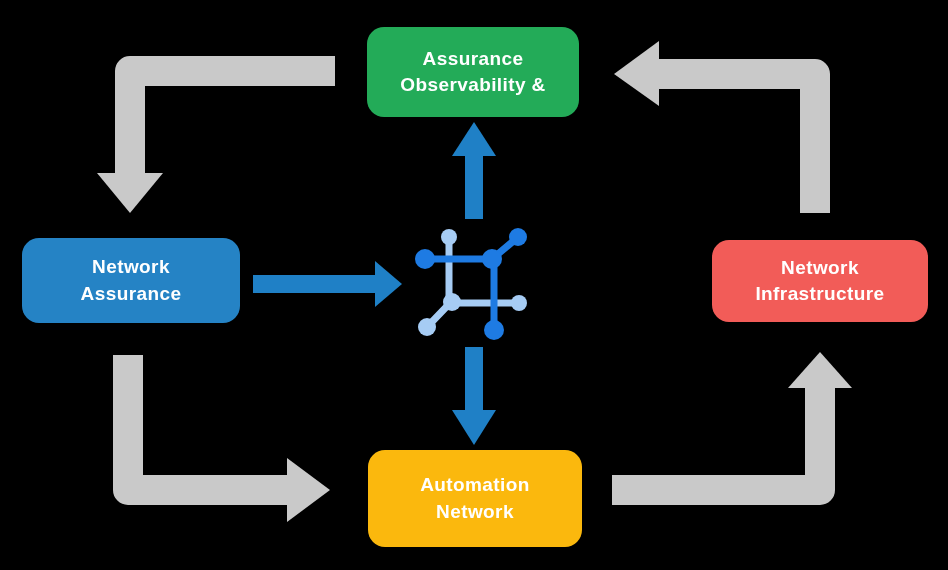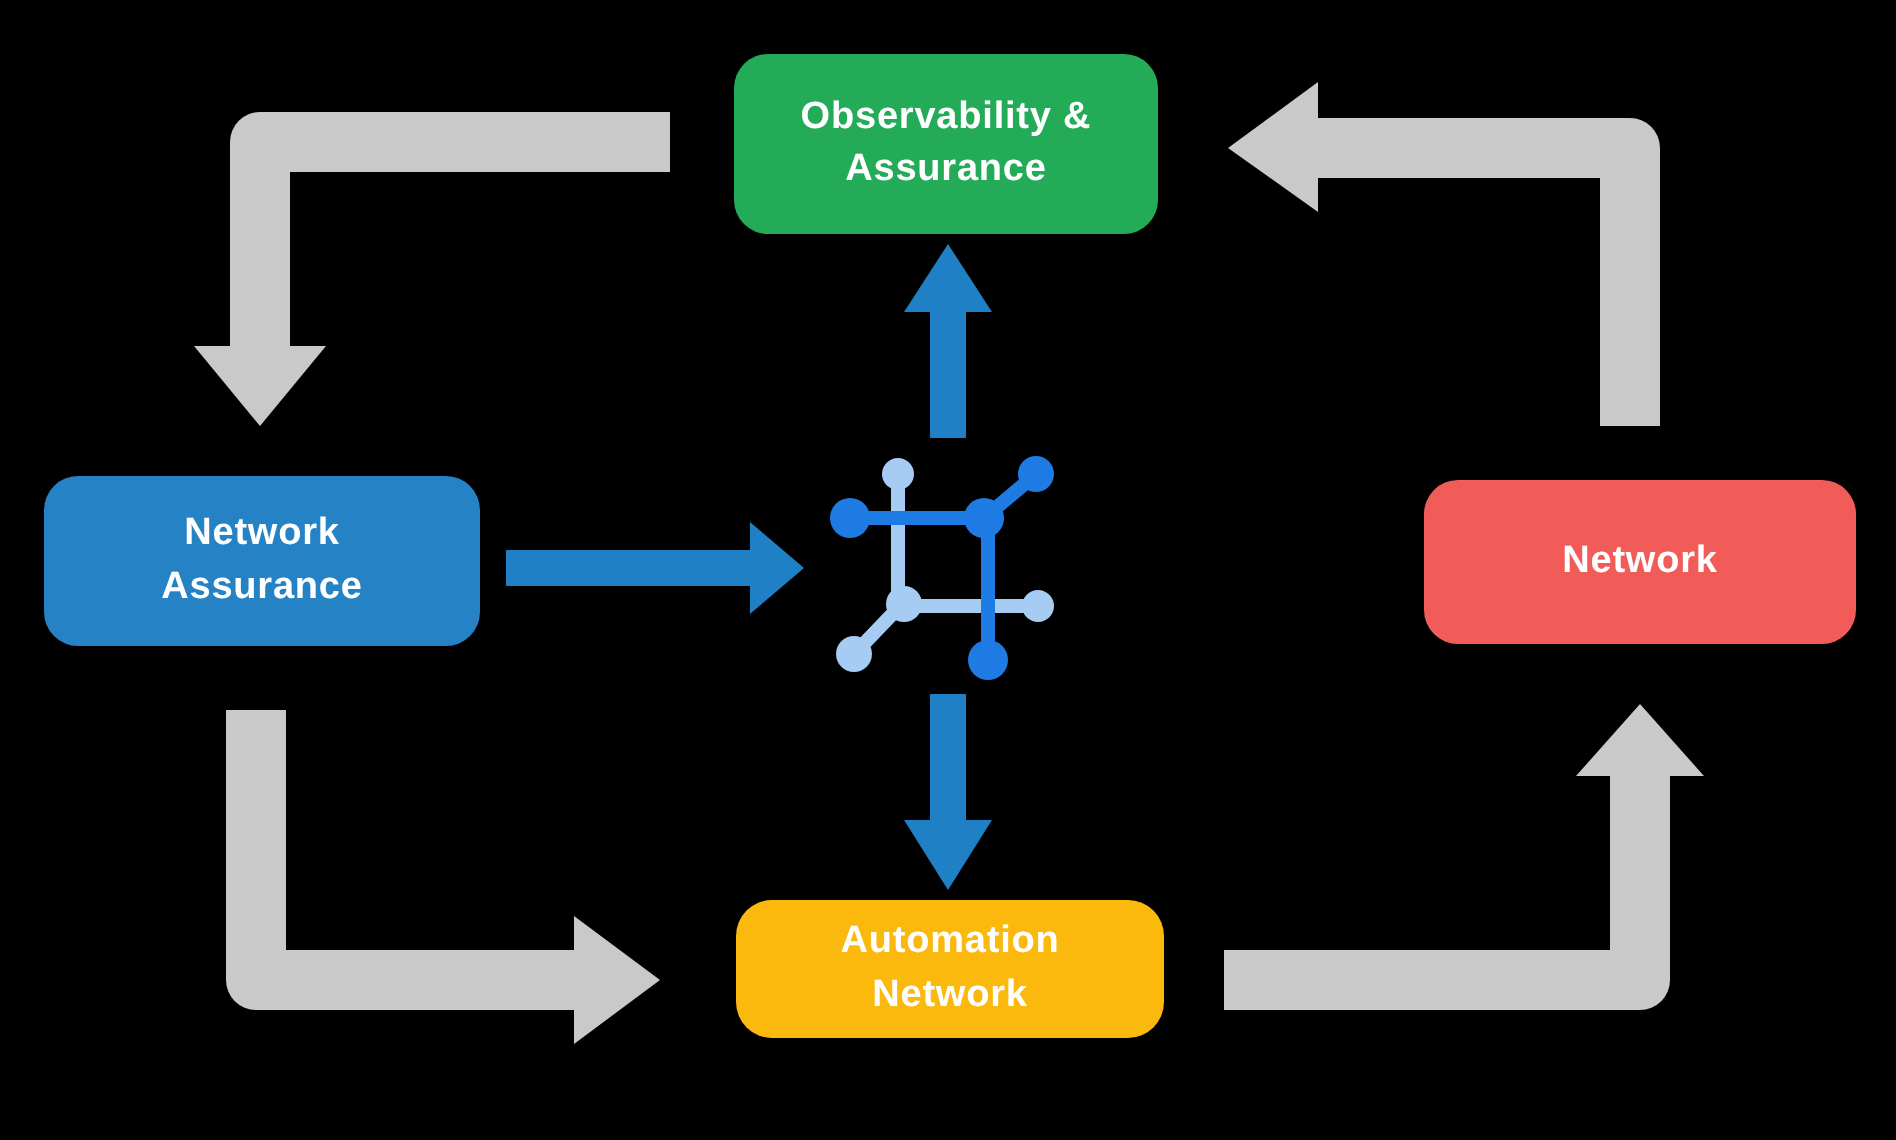--- a/index.html
+++ b/index.html
@@ -34,21 +34,21 @@
     color: #ffffff;
     font-size: 19px;
     font-weight: 700;
     line-height: 1.38;
     letter-spacing: 0.4px;
   }
   .node span { display: block; }
   .node-observability { left: 367px; top: 27px;  width: 212px; height: 90px; background: #23AB58; }
   .node-operations    { left: 22px;  top: 238px; width: 218px; height: 85px; background: #2583C5; }
   .node-infrastructure{ left: 712px; top: 240px; width: 216px; height: 82px; background: #F25C58; }
-  .node-automation    { left: 368px; top: 450px; width: 214px; height: 69px; background: #FBB80D; border-radius: 18px; }
+  .node-automation    { left: 368px; top: 450px; width: 214px; height: 97px; background: #FBB80D; }
 </style>
 </head>
 <body>
 
 <div class="canvas">
 
   <svg class="layer" viewBox="0 0 948 570" aria-hidden="true">
 
     <g>
       <path d="M335 71 H130 V174" fill="none" stroke="#C9C9C9" stroke-width="30" stroke-linejoin="round"></path>
@@ -96,31 +96,32 @@
         <path d="M494 259 V330"></path>
       </g>
       <circle cx="425" cy="259" r="10" fill="#1E7BE3"></circle>
       <circle cx="518" cy="237" r="9" fill="#1E7BE3"></circle>
       <circle cx="494" cy="330" r="10" fill="#1E7BE3"></circle>
       <circle cx="492" cy="259" r="10" fill="#1E7BE3"></circle>
     </g>
   </svg>
 
   <div class="node node-observability">
+    <span>Assurance</span>
     <span>Observability &amp;</span>
-    <span>Assurance</span>
   </div>
 
   <div class="node node-operations">
     <span>Network</span>
     <span>Assurance</span>
   </div>
 
   <div class="node node-infrastructure">
     <span>Network</span>
+    <span>Infrastructure</span>
   </div>
 
   <div class="node node-automation">
     <span>Automation</span>
     <span>Network</span>
   </div>
 
 </div>
 
 </body></html>

